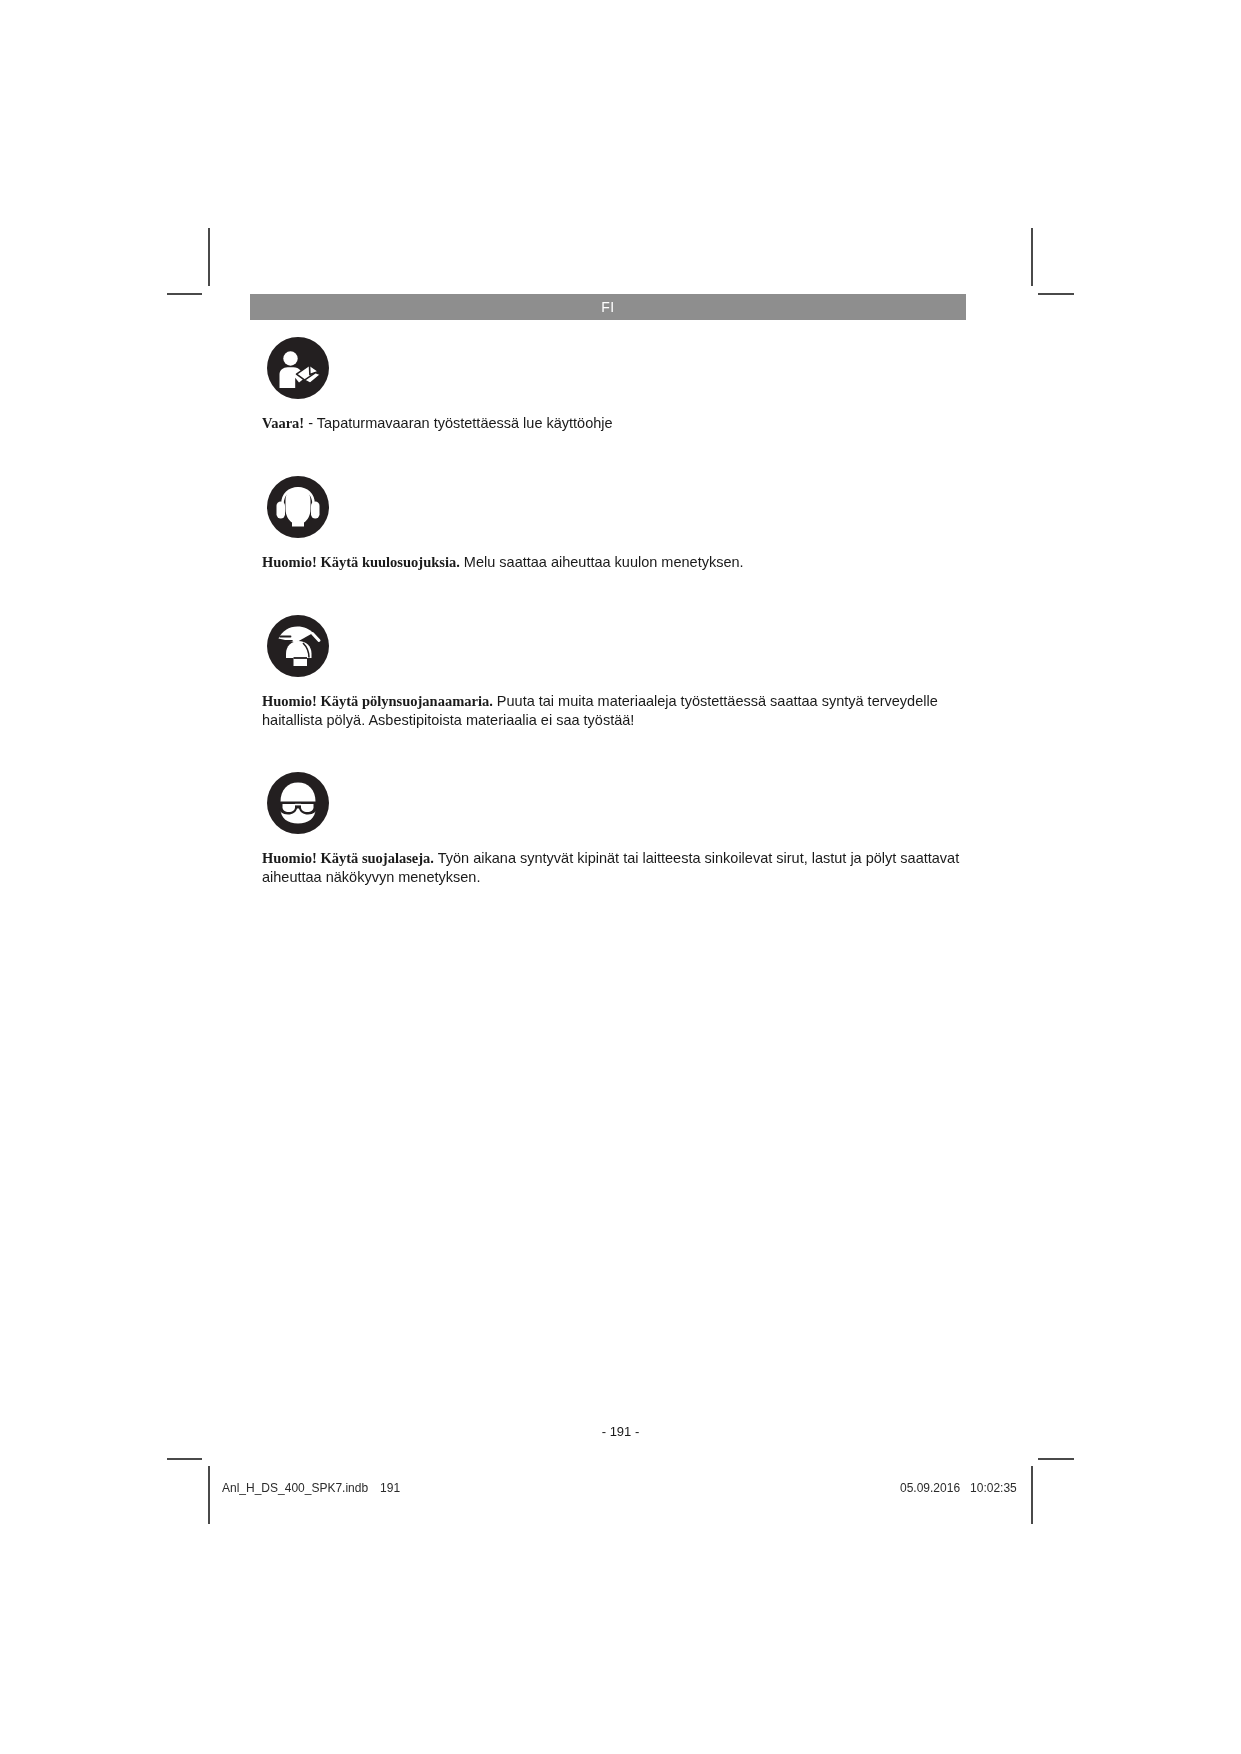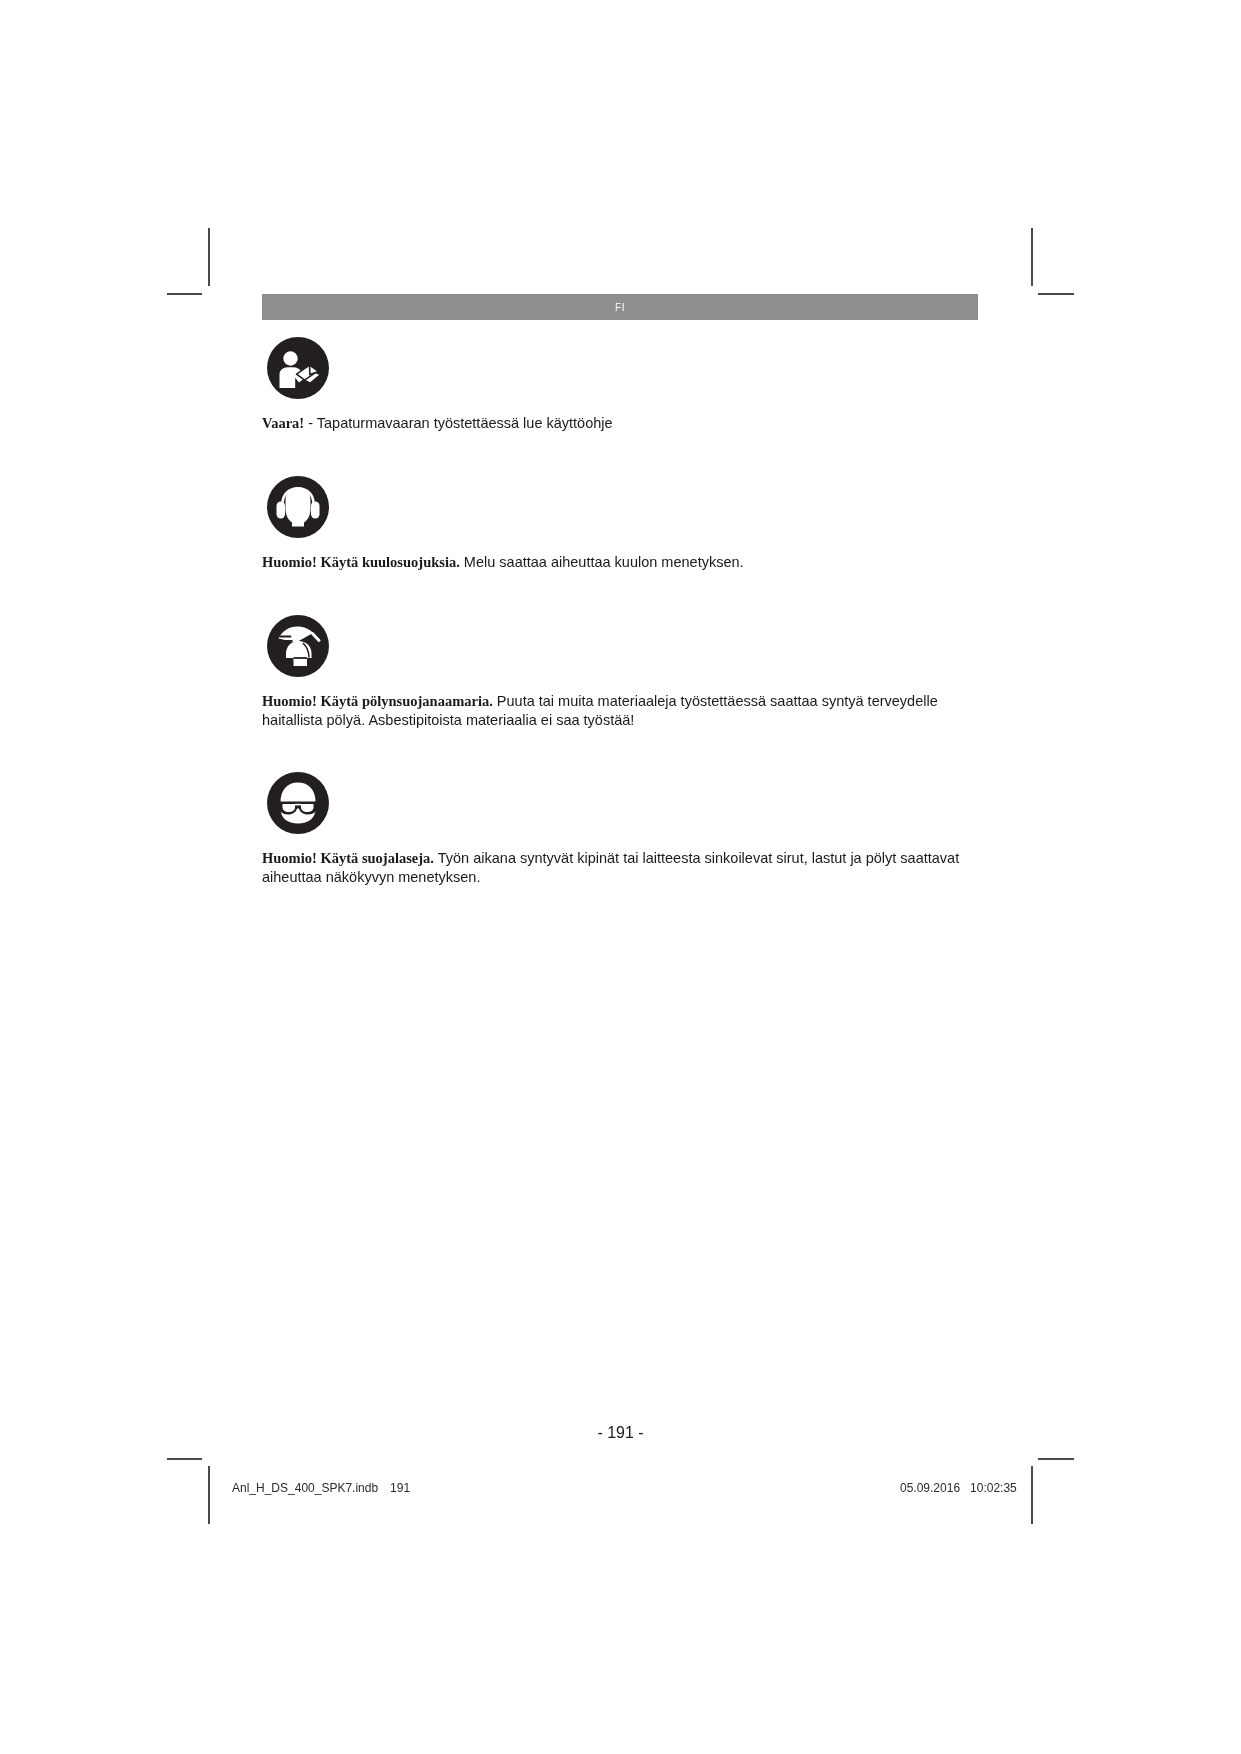--- a/index.html
+++ b/index.html
@@ -40,27 +40,27 @@
   
   .crop-bl-h { left: 167px; top: 1458px; width: 35px; }
   .crop-bl-v { left: 208px; top: 1466px; height: 58px; }
   
   .crop-br-h { left: 1038px; top: 1458px; width: 36px; }
   .crop-br-v { left: 1031px; top: 1466px; height: 58px; }
 
   
   .lang-bar {
     position: absolute;
-    left: 262px;
+    left: 250px;
     top: 294px;
     width: 716px;
     height: 26px;
     background: #8e8e8e;
     color: #ffffff;
-    font-size: 10px;
+    font-size: 14px;
     letter-spacing: 0.5px;
     display: flex;
     align-items: center;
     justify-content: center;
   }
 
   
   .content {
     position: absolute;
     left: 262px;
@@ -105,27 +105,27 @@
   .block-4 .icon-wrap { margin-left: 4px; }
   .block-4 .caption { margin-top: 14px; }
 
   
   .page-number {
     position: absolute;
     left: 0;
     top: 1424px;
     width: 1241px;
     text-align: center;
-    font-size: 16px;
+    font-size: 13px;
     color: #1a1a1a;
   }
 
   .footer-left {
     position: absolute;
-    left: 232px;
+    left: 222px;
     top: 1481px;
     font-size: 12px;
     color: #2b2b2b;
     white-space: nowrap;
   }
   .footer-left .fname { margin-right: 12px; }
 
   .footer-right {
     position: absolute;
     left: 900px;

